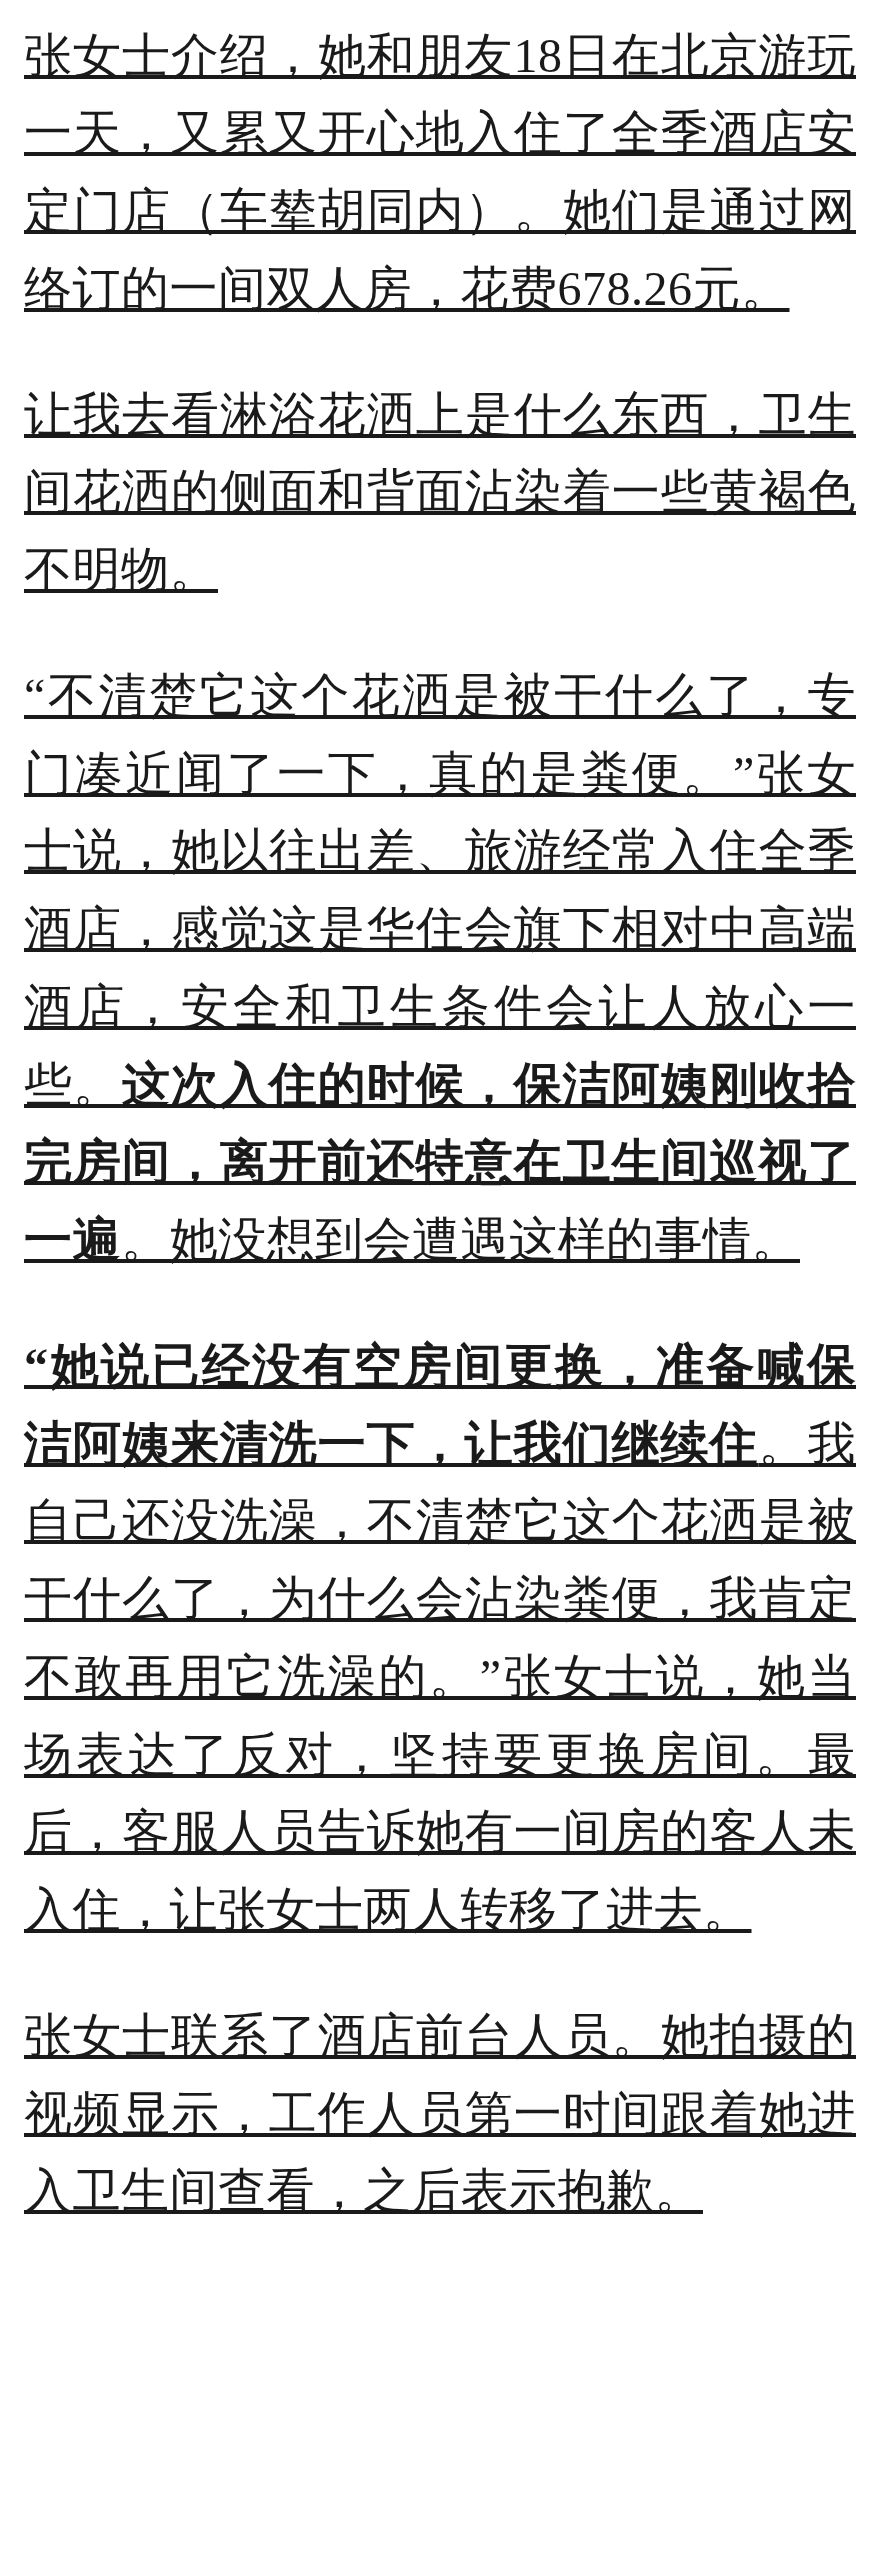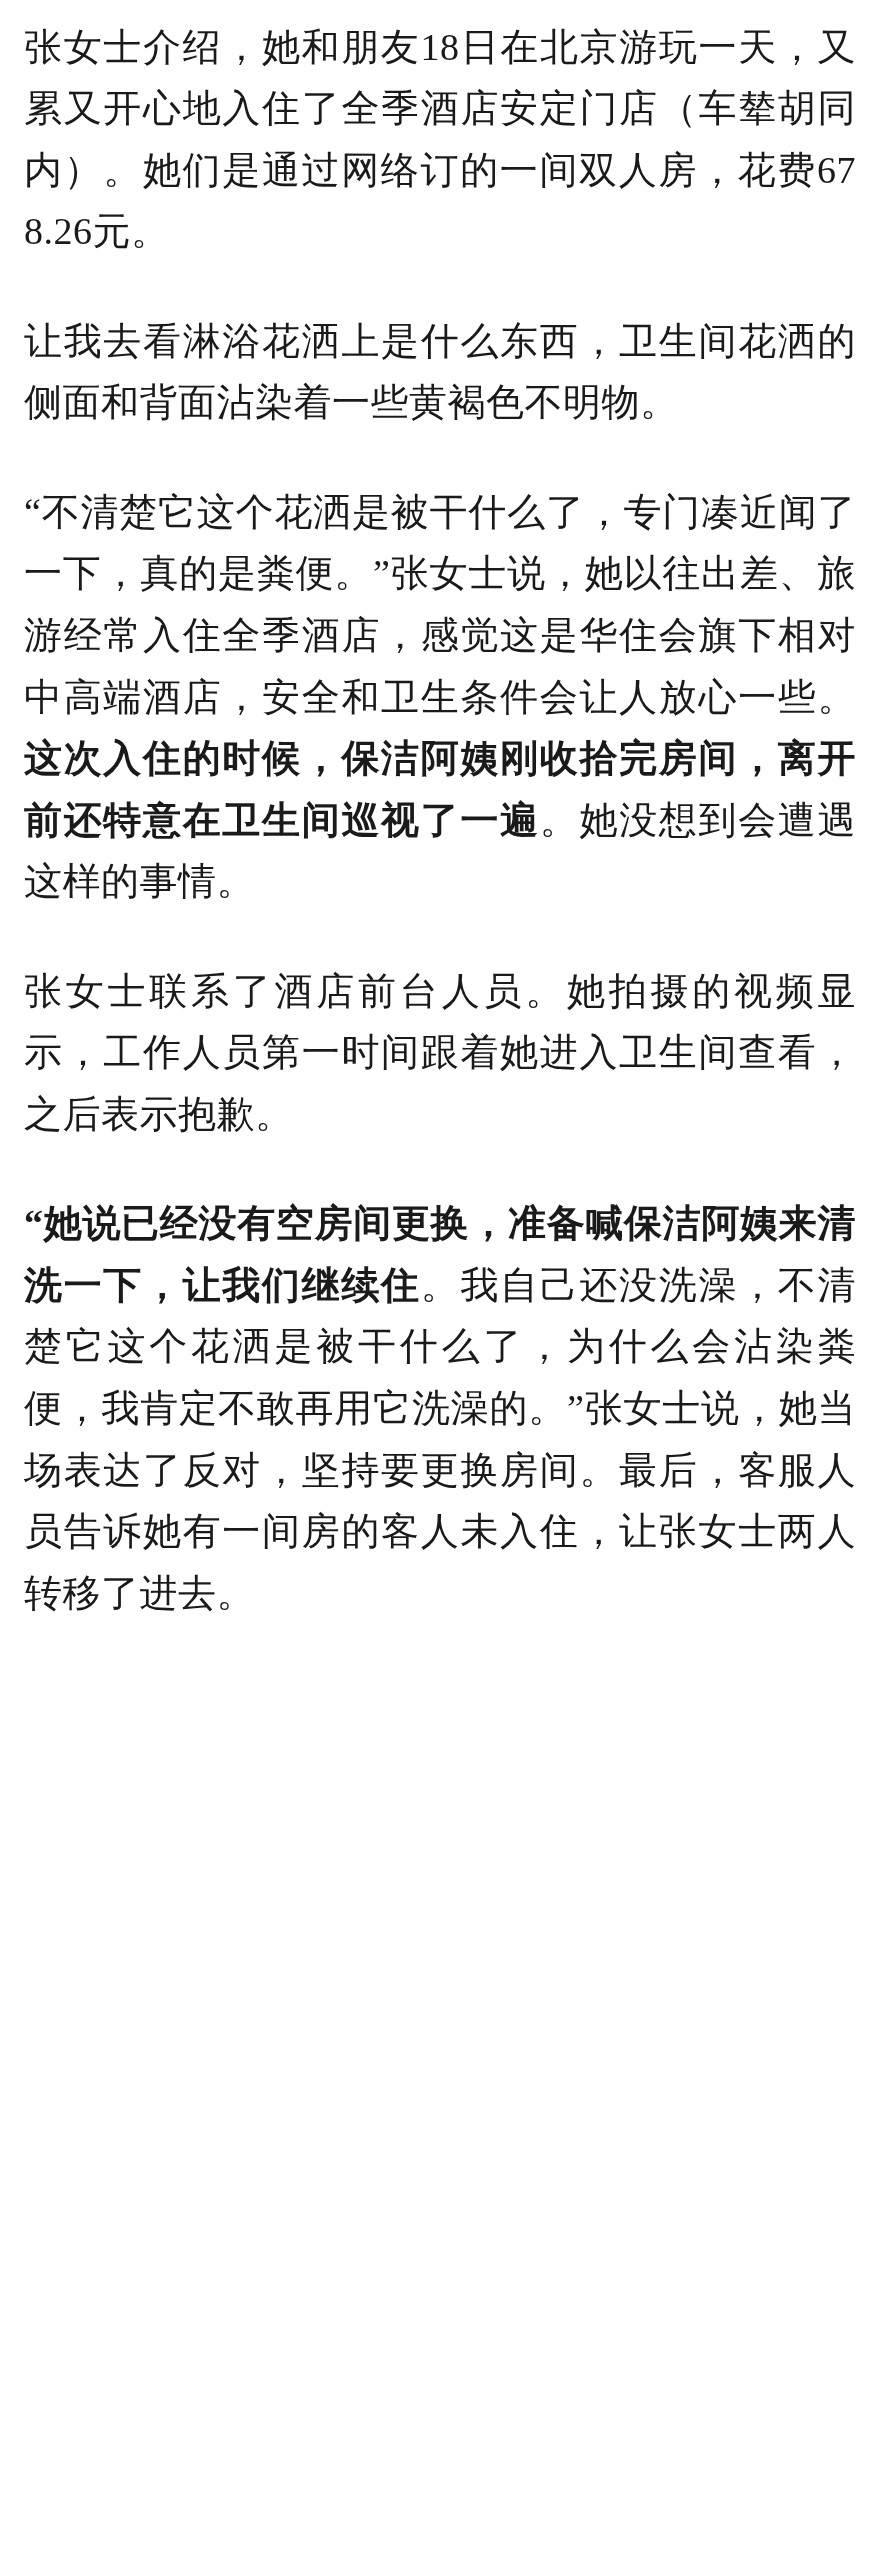--- a/index.html
+++ b/index.html
@@ -11,37 +11,38 @@
     width: 880px;
     font-family: "Liberation Serif", "DejaVu Serif", serif;
     color: #1a1a1a;
   }
   .article {
     width: 880px;
     box-sizing: border-box;
     padding: 16.6px 24px 37px 24px;
   }
   .para {
-    font-size: 38px;
+    font-size: 48px;
     line-height: 1.62;
     letter-spacing: 0.5px;
     text-align: justify;
     margin: 0 0 48px 0;
     word-break: break-all;
+    text-decoration: underline;
   }
   .para:last-child {
     margin-bottom: 0;
   }
   .para .b {
     font-weight: bold;
   }
 </style>
 </head>
 <body>
 
 <div class="article">
     <p class="para"><span>张女士介绍，她和朋友18日在北京游玩一天，又累又开心地入住了全季酒店安定门店（车辇胡同内）。她们是通过网络订的一间双人房，花费678.26元。</span></p>
     <p class="para"><span>让我去看淋浴花洒上是什么东西，卫生间花洒的侧面和背面沾染着一些黄褐色不明物。</span></p>
     <p class="para"><span>“不清楚它这个花洒是被干什么了，专门凑近闻了一下，真的是粪便。”张女士说，她以往出差、旅游经常入住全季酒店，感觉这是华住会旗下相对中高端酒店，安全和卫生条件会让人放心一些。</span><span class="b">这次入住的时候，保洁阿姨刚收拾完房间，离开前还特意在卫生间巡视了一遍</span><span>。她没想到会遭遇这样的事情。</span></p>
+    <p class="para"><span class="b">“她说已经没有空房间更换，准备喊保洁阿姨来清洗一下，让我们继续住</span><span>。我自己还没洗澡，不清楚它这个花洒是被干什么了，为什么会沾染粪便，我肯定不敢再用它洗澡的。”张女士说，她当场表达了反对，坚持要更换房间。最后，客服人员告诉她有一间房的客人未入住，让张女士两人转移了进去。</span></p>
     <p class="para"><span>张女士联系了酒店前台人员。她拍摄的视频显示，工作人员第一时间跟着她进入卫生间查看，之后表示抱歉。</span></p>
-    <p class="para"><span class="b">“她说已经没有空房间更换，准备喊保洁阿姨来清洗一下，让我们继续住</span><span>。我自己还没洗澡，不清楚它这个花洒是被干什么了，为什么会沾染粪便，我肯定不敢再用它洗澡的。”张女士说，她当场表达了反对，坚持要更换房间。最后，客服人员告诉她有一间房的客人未入住，让张女士两人转移了进去。</span></p>
   </div>
 
 
 </body></html>

